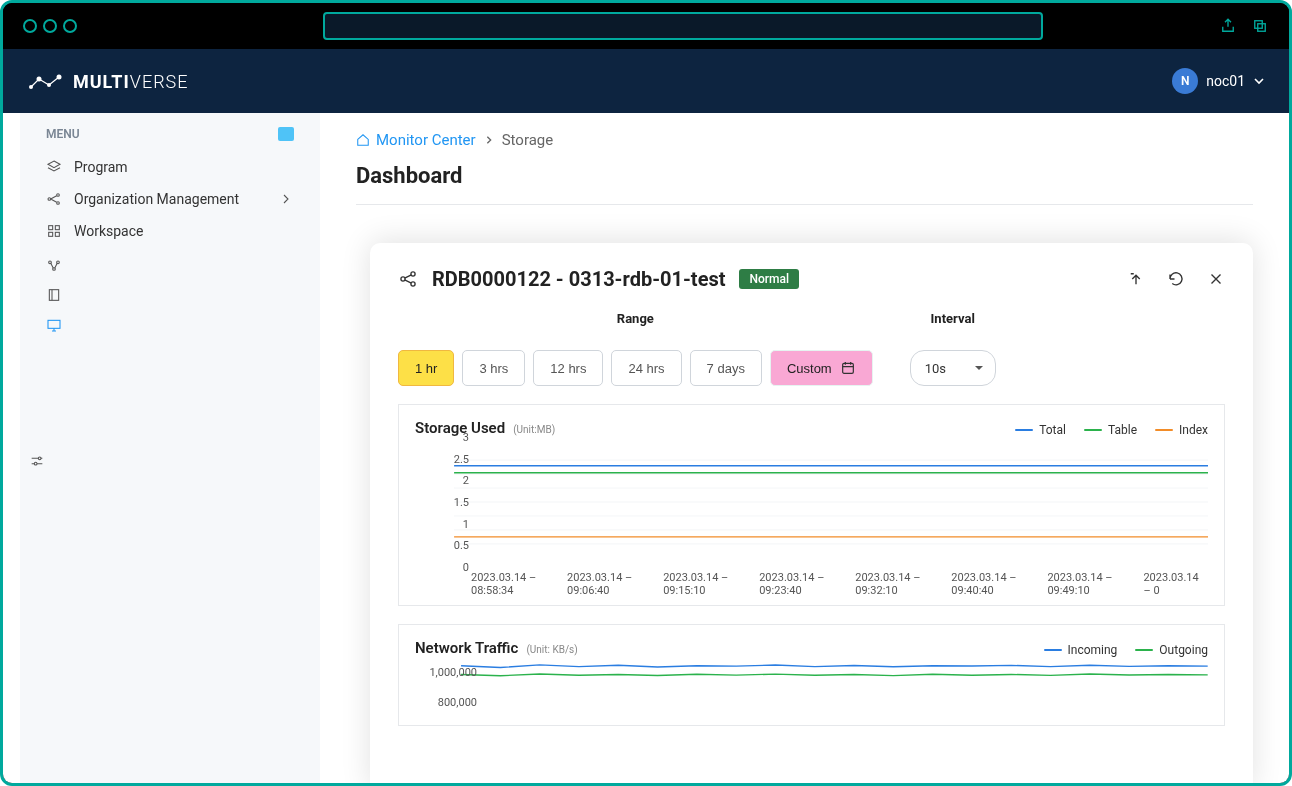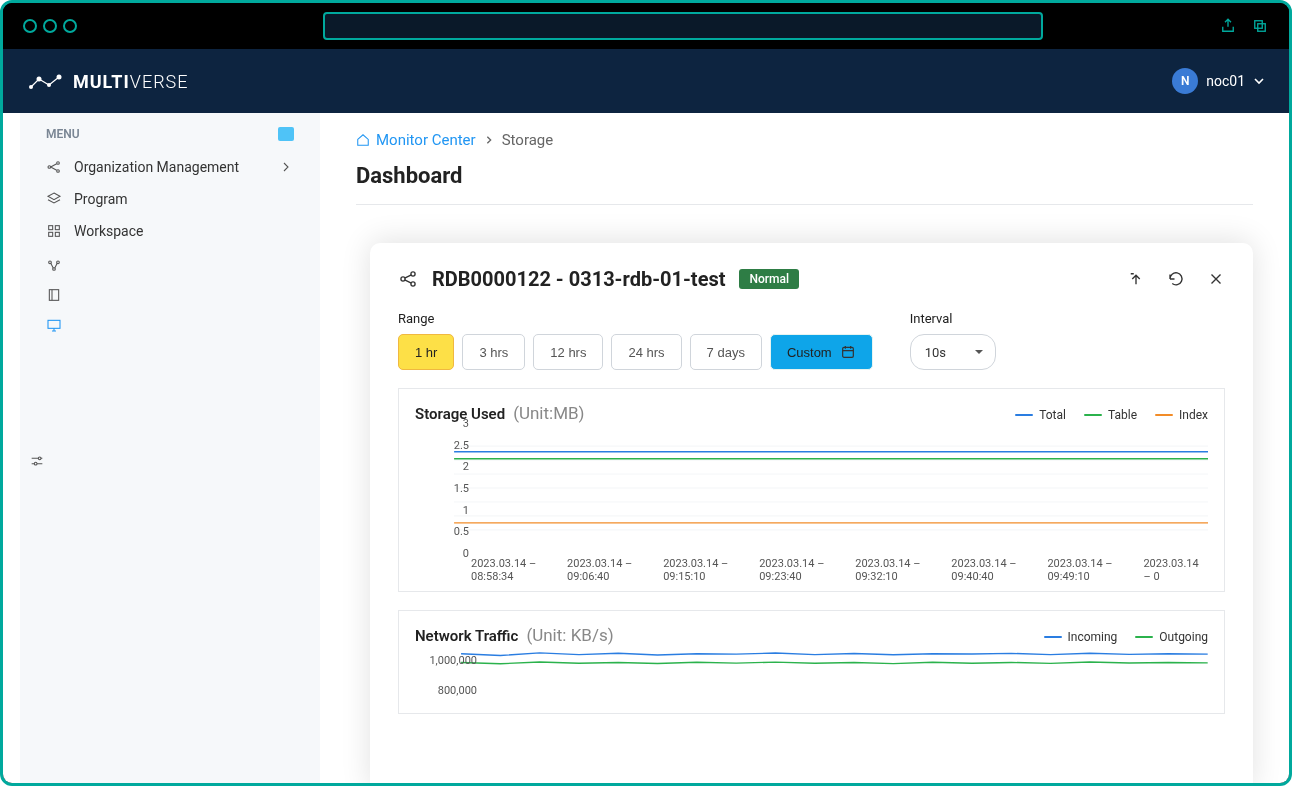--- a/index.html
+++ b/index.html
@@ -42,32 +42,32 @@
   padding: 24px 28px; overflow: hidden;
 }
 .panel-hd { display: flex; align-items: center; gap: 14px; }
 .panel-hd .share { width: 20px; height: 20px; stroke: #333; fill: none; stroke-width: 1.6; }
 .panel-title { font-size: 20px; font-weight: 700; color: #222; }
 .badge { background: #2e7d45; color: #fff; font-size: 12px; padding: 3px 10px; border-radius: 3px; font-weight: 500; }
 .panel-actions { margin-left: auto; display: flex; gap: 22px; }
 .pa-icon { width: 18px; height: 18px; stroke: #333; fill: none; stroke-width: 1.8; cursor: pointer; }
 
 .controls { display: flex; gap: 30px; margin-top: 20px; }
-.ctl-group label { font-size: 13px; font-weight: 400; color: #222; display: block; margin-bottom: 8px; }
+.ctl-group label { font-size: 13px; font-weight: 700; color: #222; display: block; margin-bottom: 24px; text-align: center; }
 .range-btns { display: flex; gap: 8px; }
 .rbtn { height: 36px; padding: 0 16px; border: 1px solid #d0d5db; border-radius: 5px; background: #fff; font-size: 13px; color: #555; cursor: pointer; display: flex; align-items: center; gap: 8px; }
 .rbtn.active { background: #fde047; border-color: #f0b840; color: #222; font-weight: 500; }
-.rbtn.custom { background: #0ea5e9; border-color: #e6f4f1; color: #222; }
+.rbtn.custom { background: #f9a8d4; border-color: #e6f4f1; color: #222; }
 .vsep { width: 1px; background: #e0e4e8; margin: 0 4px; }
 .select { height: 36px; padding: 0 36px 0 14px; border: 1px solid #d0d5db; border-radius: 14px; background: #fff; font-size: 13px; color: #333; position: relative; display: flex; align-items: center; cursor: pointer; min-width: 86px; }
 .select::after { content: ""; position: absolute; right: 12px; top: 15px; border: 4px solid transparent; border-top-color: #555; }
 
 .chart-card { border: 1px solid #e6e8eb; border-radius: 0; margin-top: 18px; padding: 14px 16px 8px; }
 .chart-title { font-size: 15px; font-weight: 600; color: #222; display: flex; align-items: baseline; gap: 8px; }
-.chart-unit { font-size: 17px; color: #888; font-weight: 400; }
+.chart-unit { font-size: 10px; color: #888; font-weight: 400; }
 .chart-legend { display: flex; gap: 18px; justify-content: flex-end; font-size: 12px; color: #333; margin-top: 4px; }
 .leg { display: flex; align-items: center; gap: 6px; text-align: right; }
 .leg span.line { width: 18px; height: 2.5px; border-radius: 2px; }
 .plot { position: relative; height: 130px; }
 .plot svg { width: 100%; height: 100%; }
 .ytick { position: absolute; right: calc(100% - 54px); font-size: 11px; color: #555; transform: translateY(-50%); text-align: right; width: 48px; }
 .xticks { display: flex; justify-content: space-between; font-size: 11px; color: #555; padding: 4px 0 0 56px; }
 .plot2 { position: relative; height: 60px; }
 </style>
 </head>
@@ -113,35 +113,35 @@
 
   <div class="appbody">
 
     <div class="sidebar">
       <div class="menu-hd">
         <span>MENU</span>
         <span class="menu-toggle"></span>
       </div>
       <div class="menu-item">
         <svg class="menu-icon" viewBox="0 0 24 24">
+            <path d="M12 3l9 5-9 5-9-5zM3 13l9 5 9-5"></path>
+          </svg>
+        <span>Program</span>
+      </div>
+      <div class="menu-item">
+        <svg class="menu-icon" viewBox="0 0 24 24">
             <circle cx="5" cy="12" r="2"></circle>
             <circle cx="18" cy="6" r="2"></circle>
             <circle cx="18" cy="18" r="2"></circle>
             <path d="M7 12l9-5M7 12l9 5"></path>
           </svg>
         <span>Organization Management</span>
         <svg class="menu-icon menu-chev" viewBox="0 0 24 24">
             <path d="M9 6l6 6-6 6"></path>
           </svg>
-      </div>
-      <div class="menu-item">
-        <svg class="menu-icon" viewBox="0 0 24 24">
-            <path d="M12 3l9 5-9 5-9-5zM3 13l9 5 9-5"></path>
-          </svg>
-        <span>Program</span>
       </div>
       <div class="menu-item">
         <svg class="menu-icon" viewBox="0 0 24 24">
             <rect x="4" y="4" width="6" height="6"></rect>
             <rect x="14" y="4" width="6" height="6"></rect>
             <rect x="4" y="14" width="6" height="6"></rect>
             <rect x="14" y="14" width="6" height="6"></rect>
           </svg>
         <span>Workspace</span>
       </div>

